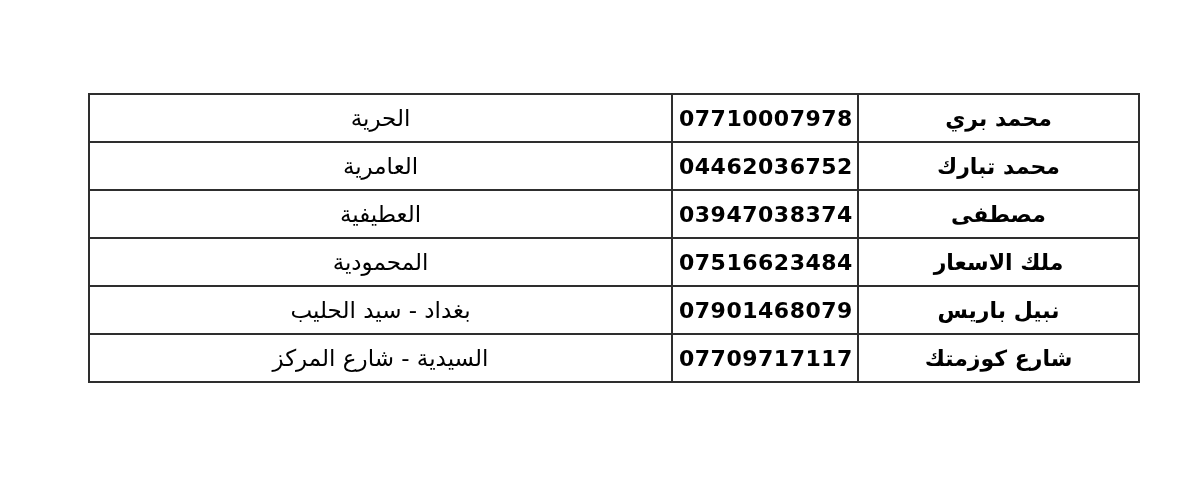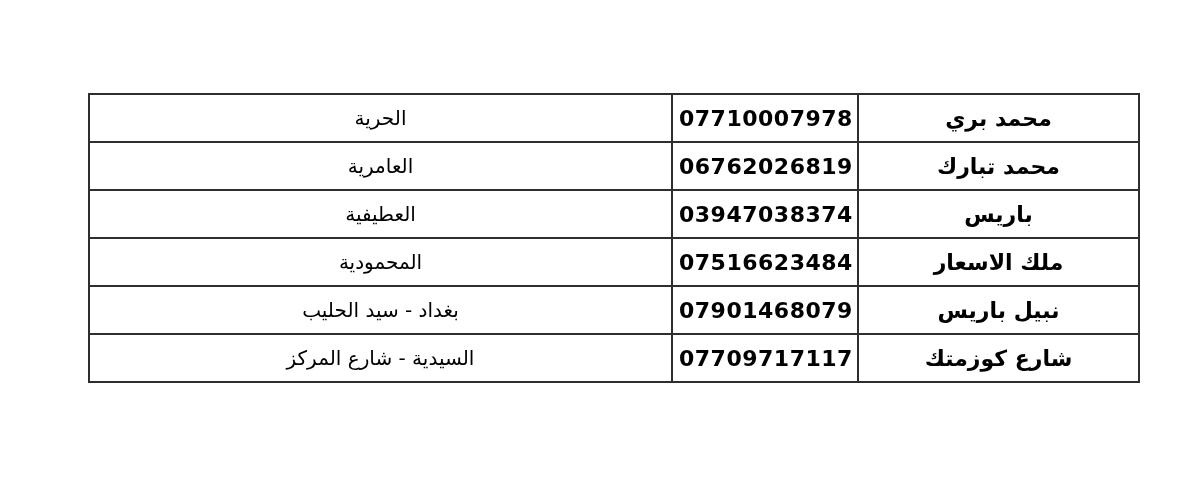--- a/index.html
+++ b/index.html
@@ -42,43 +42,43 @@
   td.phone-cell {
     width: 172px;
     font-size: 22px;
     direction: ltr;
     unicode-bidi: embed;
     letter-spacing: 0.5px;
     font-weight: bold;
   }
   td.address-cell {
     width: 569px;
-    font-size: 20px;
+    font-size: 23px;
   }
 </style>
 </head>
 <body>
 
 <div class="page">
   <table class="contacts">
     <tbody id="table-body">
   <tr>
     <td class="name-cell">محمد بري</td>
     <td class="phone-cell">07710007978</td>
     <td class="address-cell">الحرية</td>
   </tr>
 
   <tr>
     <td class="name-cell">محمد تبارك</td>
-    <td class="phone-cell">06762026819</td>
+    <td class="phone-cell">04462036752</td>
     <td class="address-cell">العامرية</td>
   </tr>
 
   <tr>
-    <td class="name-cell">باريس</td>
+    <td class="name-cell">مصطفى</td>
     <td class="phone-cell">03947038374</td>
     <td class="address-cell">العطيفية</td>
   </tr>
 
   <tr>
     <td class="name-cell">ملك الاسعار</td>
     <td class="phone-cell">07516623484</td>
     <td class="address-cell">المحمودية</td>
   </tr>
 

